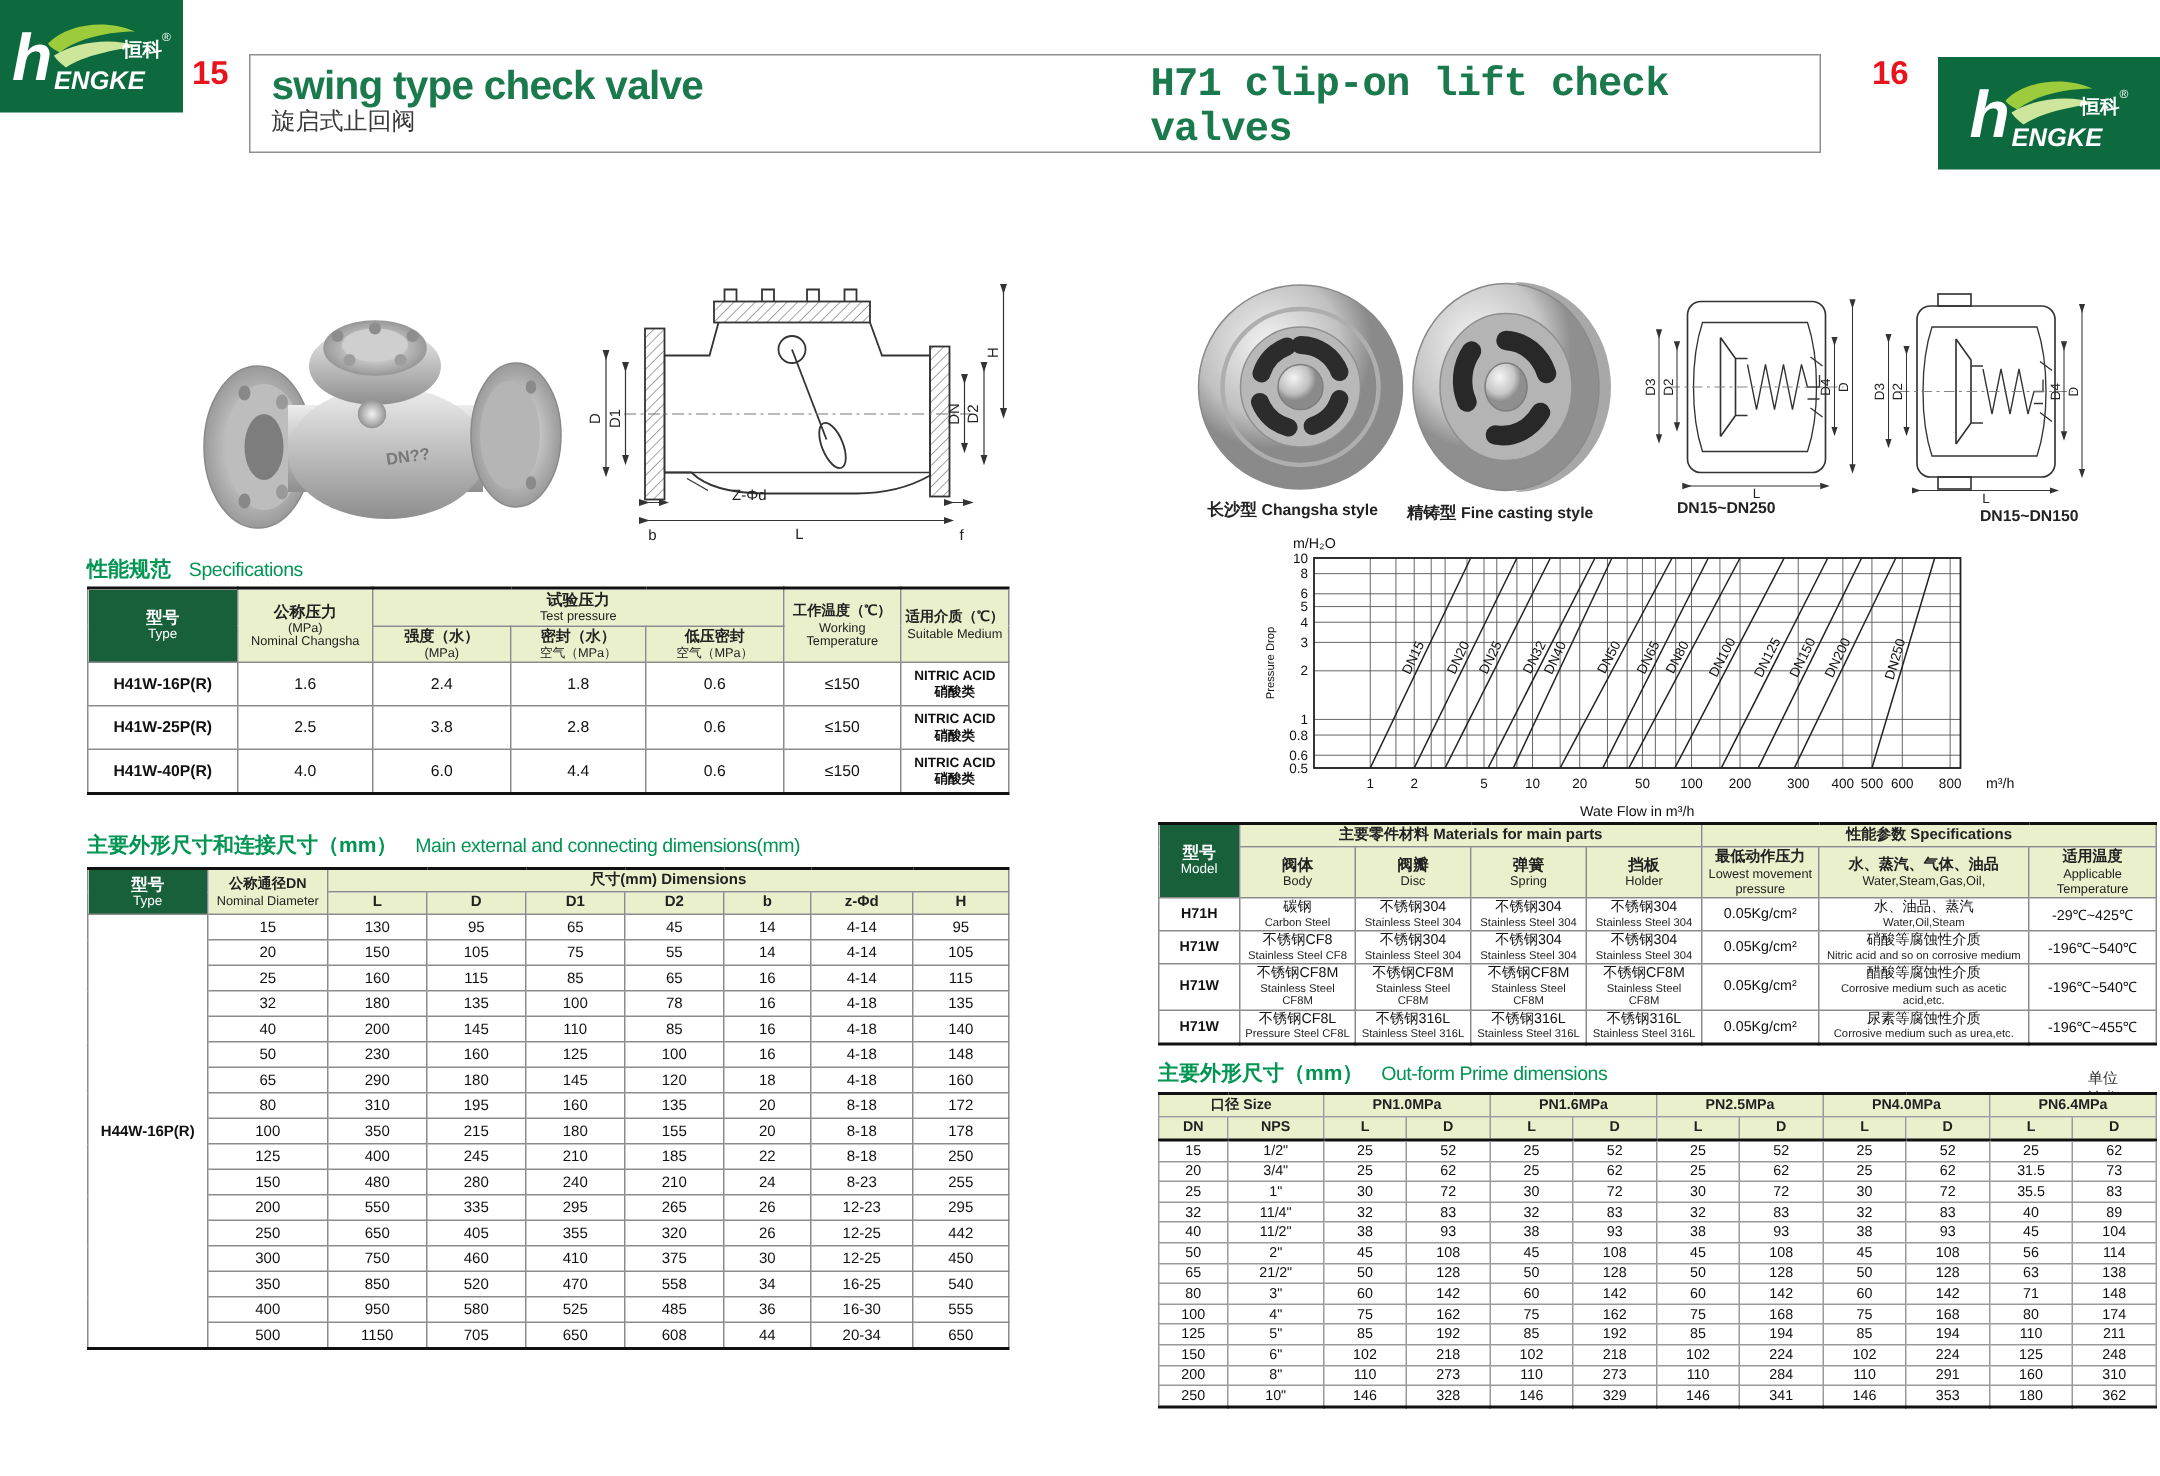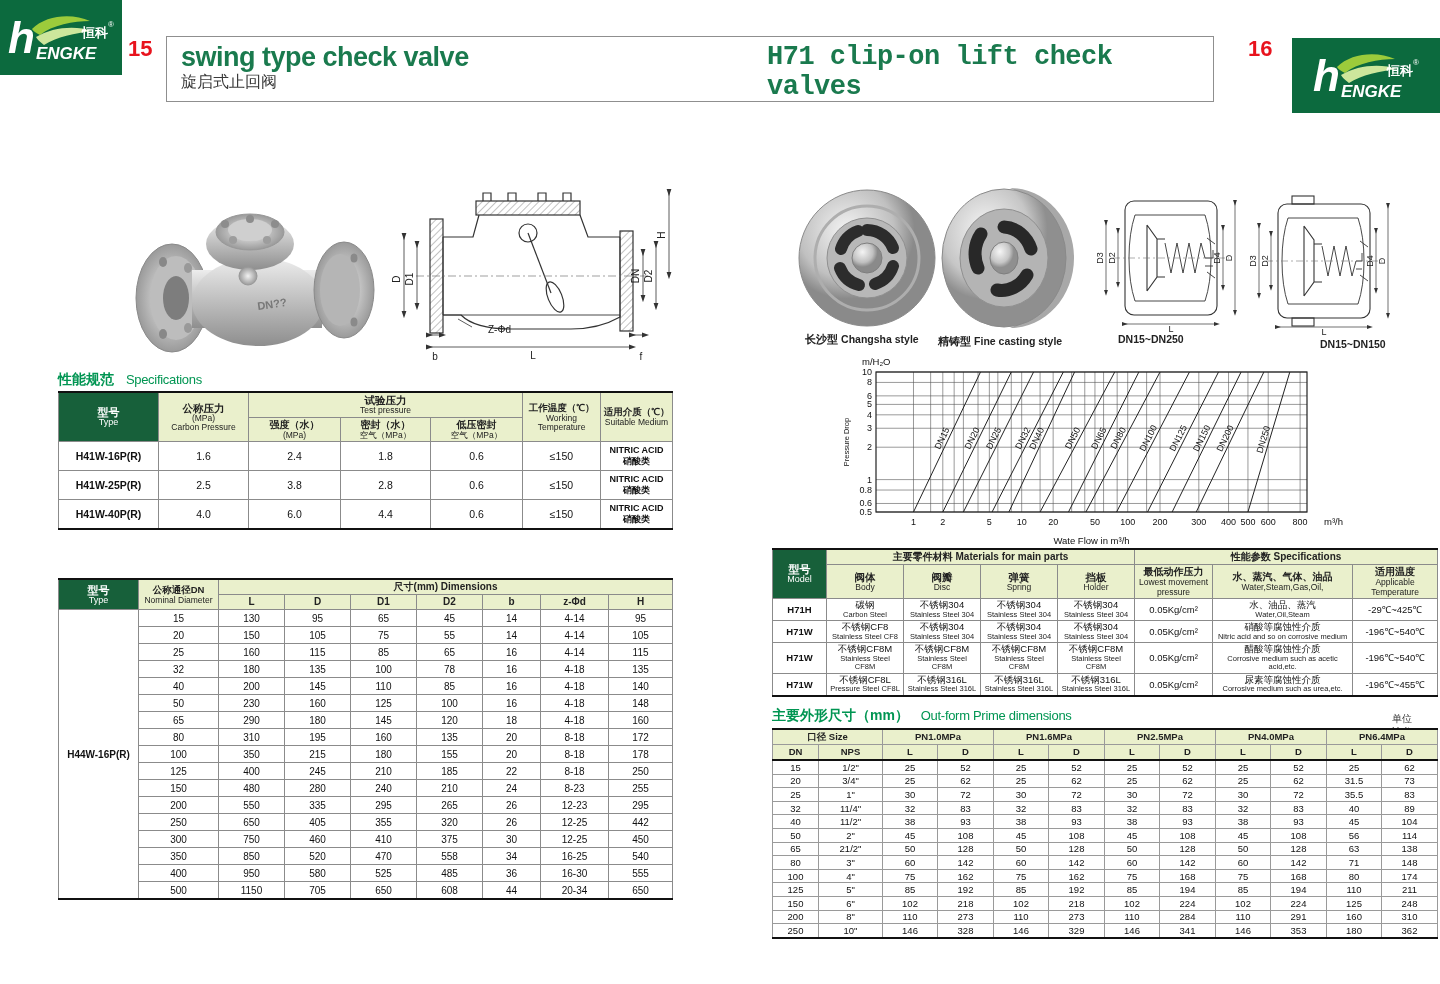--- a/index.html
+++ b/index.html
@@ -185,21 +185,21 @@
       </colgroup>
     <thead>
       <tr>
         <th class="hdr-dark" rowspan="2">
           <div class="cn">型号</div>
           <div class="en">Type</div>
         </th>
         <th class="hdr-lite" rowspan="2">
           <div class="cn">公称压力</div>
           <div class="en">(MPa)</div>
-          <div class="en">Carbon Pressure</div>
+          <div class="en">Nominal Changsha</div>
         </th>
         <th class="hdr-lite" colspan="3">
           <div class="cn">试验压力</div>
           <div class="en">Test pressure</div>
         </th>
         <th class="hdr-lite" rowspan="2">
           <div class="cn" style="font-size:9.5px">工作温度（℃）</div>
           <div class="en">Working Temperature</div>
         </th>
         <th class="hdr-lite" rowspan="2">
@@ -255,20 +255,24 @@
           <td>0.6</td>
           <td>≤150</td>
           <td>
             <div style="line-height: 11px; font-size: 9px; font-weight: bold;">NITRIC ACID</div>
             <div style="line-height: 11px; font-size: 9px; font-weight: bold;">硝酸类</div>
           </td>
         </tr>
       </tbody>
   </table>
 
+  <div class="abs sec-title" style="left:58px;top:555px;">
+    <span>主要外形尺寸和连接尺寸（mm）</span>
+    <span class="en">Main external and connecting dimensions(mm)</span>
+  </div>
 
   <table class="abs tbl dim-table" style="left:58px;top:578px;width:614px;">
     <colgroup>
         <col style="width:80px">
         <col style="width:80px">
         <col style="width:66px">
         <col style="width:66px">
         <col style="width:66px">
         <col style="width:66px">
         <col style="width:58px">

